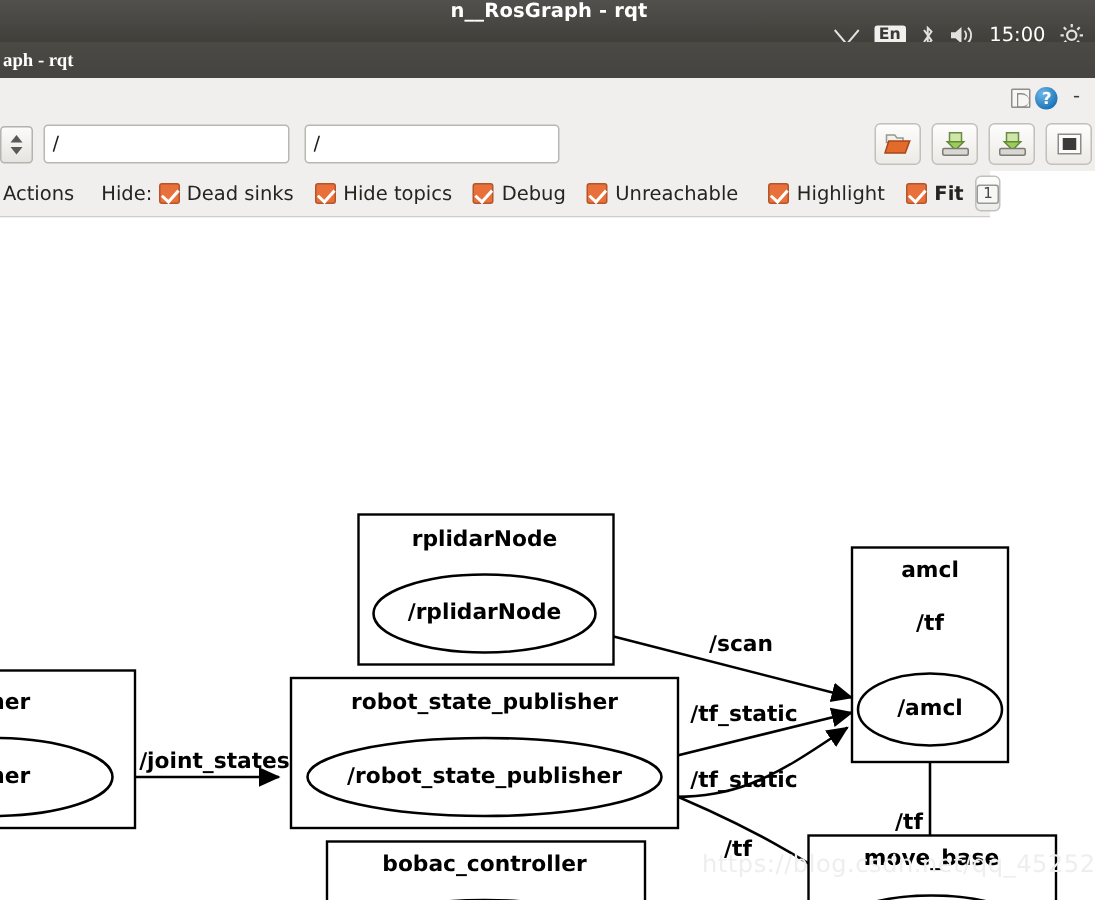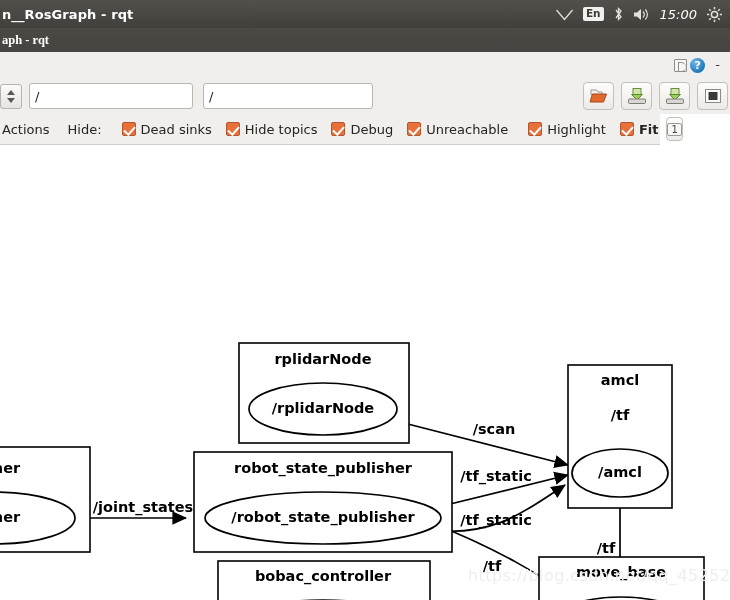--- a/index.html
+++ b/index.html
@@ -10,36 +10,36 @@
     font-family: "DejaVu Sans", "Liberation Sans", sans-serif;
     background: #ffffff;
   }
   #screen { position: relative; width: 730px; height: 600px; }
 
   
   .topbar {
     position: absolute; left: 0; top: 0; width: 730px; height: 28px;
     background: linear-gradient(to bottom, #51504c 0%, #484742 55%, #423f3b 100%);
     color: #ffffff;
-    display: flex; align-items: center;
+    display: flex; align-items: center; flex-direction: column;
   }
   .topbar .win-title {
     font-size: 13px; font-weight: bold; color: #ffffff;
     margin-left: 2px; letter-spacing: 0.1px; white-space: nowrap;
   }
   .tray {
     margin-left: auto; display: flex; align-items: center; gap: 9px;
     padding-right: 7px;
   }
   .tray .ticon { display: flex; align-items: center; justify-content: center; }
   .kbd-badge {
     background: #f0f0ee; color: #3b3a36; font-size: 10.5px; font-weight: bold;
     border-radius: 2px; padding: 0px 3px 1px 3px; line-height: 13px; text-align: right;
   }
-  .clock { font-size: 13px; color: #ffffff; font-weight: normal; font-style: italic; }
+  .clock { font-size: 13px; color: #ffffff; font-weight: normal; }
 
   
   .winstrip {
     position: absolute; left: 0; top: 28px; width: 730px; height: 24px;
     background: linear-gradient(to bottom, #4a4944 0%, #454440 100%);
     color: #fff; display: flex; align-items: center;
   }
   .winstrip .wt { font-size: 12.5px; font-weight: bold; margin-left: 2px; font-family: Liberation Serif, serif; }
 
   
@@ -235,21 +235,21 @@
           <rect x="1.5" y="2.5" width="15" height="13" fill="#fbfbfa" stroke="#8d8b87" stroke-width="1"></rect>
           <rect x="4.5" y="5" width="9" height="8" fill="#3a3a38"></rect>
         </svg>
       </div>
     </div>
   </div>
 
   <div class="tb2">
     <div class="lbl" style="margin-left:2px;">Actions</div>
     <div class="vsep"></div>
-    <div class="lbl" style="margin-right:20px;">Hide:</div>
+    <div class="lbl" style="margin-right:4px;">Hide:</div>
 
     <div class="chk-item">
       <div class="chk"></div>
       <span>Dead sinks</span>
     </div>
     <div class="chk-item">
       <div class="chk"></div>
       <span>Hide topics</span>
     </div>
     <div class="chk-item">

